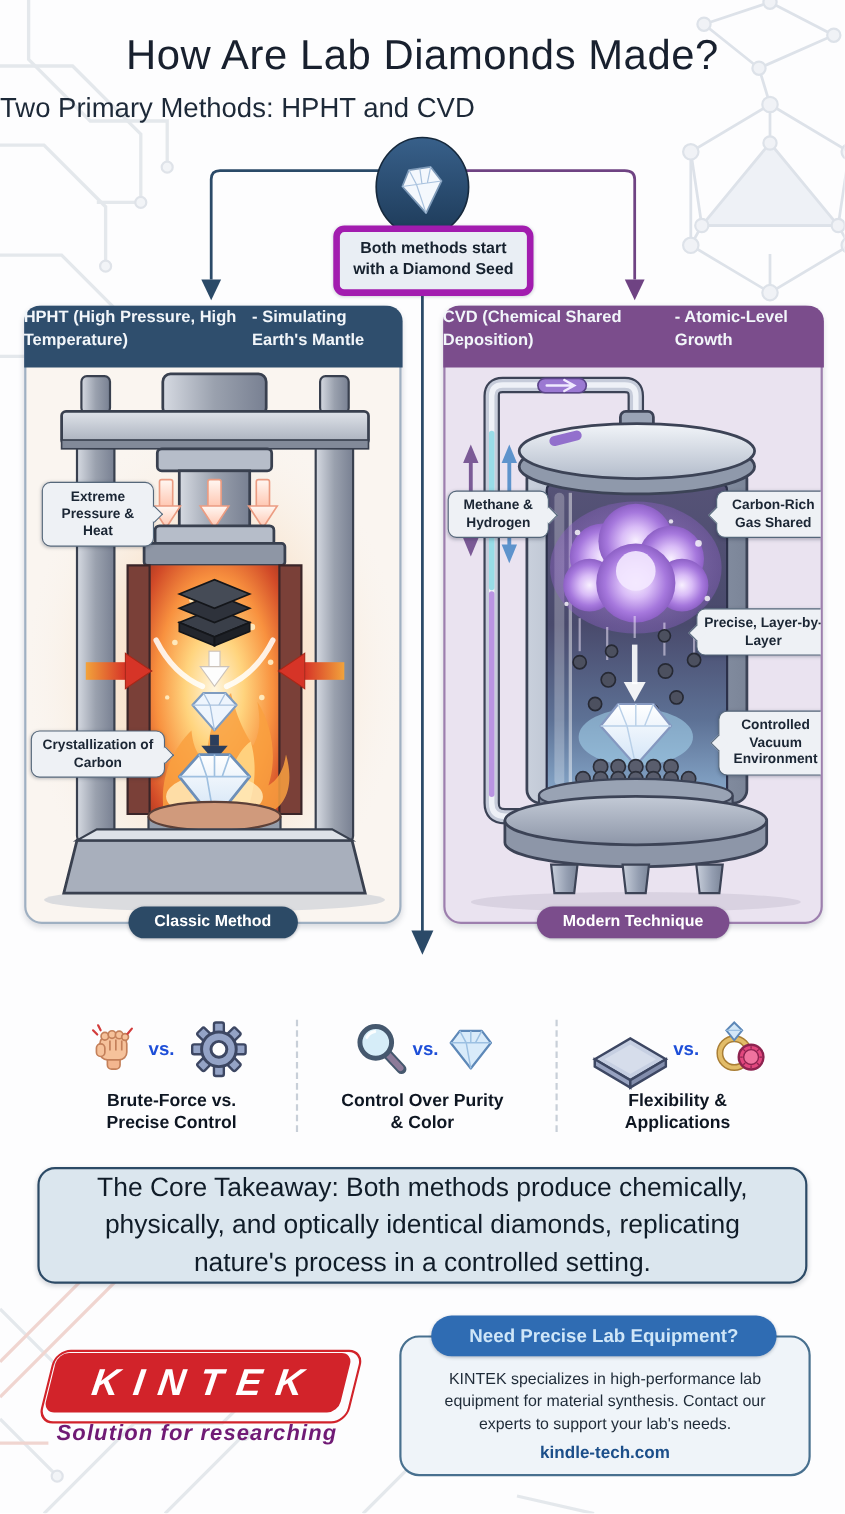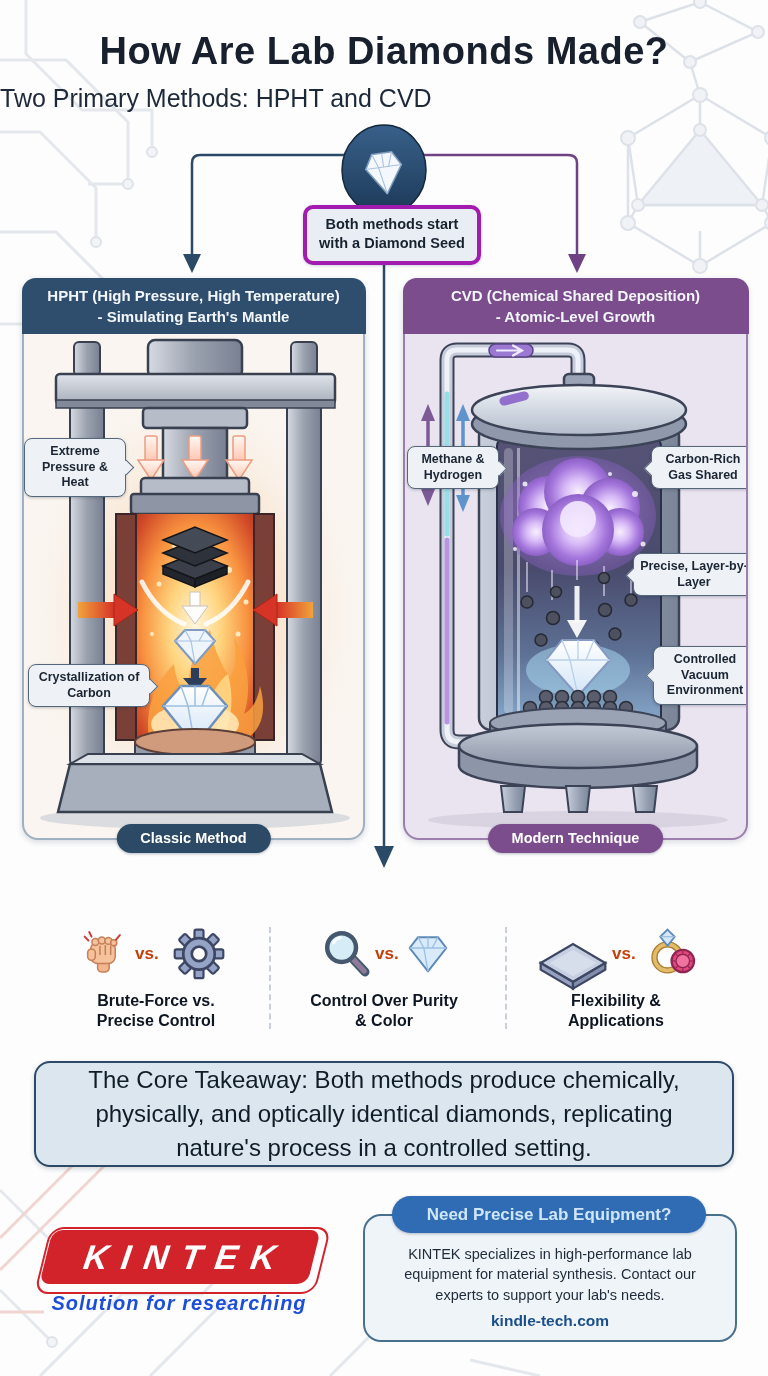--- a/index.html
+++ b/index.html
@@ -3,38 +3,38 @@
 <meta charset="utf-8">
 <style>
   html,body{margin:0;padding:0;background:#ffffff;}
   #canvas{position:relative;width:768px;height:1376px;overflow:hidden;
     background:#fdfdfe;font-family:"Liberation Sans",sans-serif;}
   svg{display:block;}
   .abs{position:absolute;}
 
   
   .title{position:absolute;left:0;top:30px;width:768px;text-align:center;margin:0;
-    font-size:38px;font-weight:700;color:#18202e;letter-spacing:.5px;}
+    font-size:38px;font-weight:400;color:#18202e;letter-spacing:.5px;}
   .subtitle{position:absolute;left:0;top:84px;width:768px;text-align:left;
     font-size:25px;font-weight:400;color:#1d2938;}
 
   
   .seed-callout{position:absolute;left:303px;top:205px;width:162px;min-height:40px;
-    background:#e9eef4;border:4px solid #a21caf;border-radius:10px;
+    background:#e9eef4;border:6px solid #a21caf;border-radius:10px;
     padding:6px 4px;text-align:center;font-size:14.5px;font-weight:700;color:#17222f;
     line-height:1.32;box-shadow:0 1px 3px rgba(20,40,60,.2);}
 
   
   .panel{position:absolute;top:278px;height:562px;border-radius:16px;box-sizing:border-box;
     box-shadow:0 2px 6px rgba(40,50,70,.18);}
   .panel.hpht{left:22px;width:343px;border:2.5px solid #9fb0c2;background:#faf5f0;}
   .panel.cvd{left:403px;width:345px;border:2.5px solid #9d7fae;background:#eae3f0;}
   .panel-header{position:absolute;left:-2.5px;top:-2.5px;right:-2.5px;height:56px;
     border-radius:14px 14px 0 0;color:#f2f6fa;font-weight:700;font-size:15px;line-height:1.4;
-    display:flex;flex-direction:column;justify-content:center;text-align:center;}
+    display:flex;flex-direction:row;justify-content:center;text-align:left;}
   .panel.hpht .panel-header{background:#2f4e6d;}
   .panel.cvd .panel-header{background:#7b4d8c;}
   .panel-body{position:absolute;left:0;top:54px;right:0;bottom:0;overflow:hidden;
     border-radius:0 0 14px 14px;}
   .badge{position:absolute;left:50%;bottom:-15px;transform:translateX(-50%);
     padding:6px 24px 7px;border-radius:18px;color:#fff;font-weight:700;font-size:14.5px;
     white-space:nowrap;box-shadow:0 1px 3px rgba(20,30,50,.3);}
   .badge.navy{background:#2c4a66;}
   .badge.purple{background:#7b4d8c;}
 
@@ -45,21 +45,21 @@
   .callout::before{content:"";position:absolute;width:10px;height:10px;background:#eef1f5;
     transform:rotate(45deg);top:calc(50% - 5px);}
   .callout.tail-r::before{right:-6.5px;border-right:1.6px solid #55677a;border-top:1.6px solid #55677a;}
   .callout.tail-l::before{left:-6.5px;border-left:1.6px solid #55677a;border-bottom:1.6px solid #55677a;}
 
   
   .key-pill{position:absolute;left:50%;top:876px;transform:translateX(-50%);
     background:#274059;color:#f4f7fa;font-size:17.5px;font-weight:700;
     padding:9px 27px 10px;border-radius:20px;white-space:nowrap;
     box-shadow:0 2px 4px rgba(15,25,40,.3);}
-  .vs{position:absolute;font-size:17px;font-weight:800;color:#c2410c;}
+  .vs{position:absolute;font-size:17px;font-weight:800;color:#1d4ed8;}
   .cmp-icon{position:absolute;}
   .cmp-label{position:absolute;text-align:center;font-size:16px;font-weight:700;
     line-height:1.28;color:#0e1622;}
   .vdiv{position:absolute;top:927px;height:102px;width:0;border-left:2px dashed #c8cfd8;}
 
   
   .takeaway{position:absolute;left:34px;top:1061px;width:700px;height:106px;box-sizing:border-box;
     background:#dbe6ee;border:2.5px solid #2c4a66;border-radius:16px;
     display:flex;align-items:center;justify-content:center;box-shadow:0 2px 5px rgba(30,45,65,.2);}
   .takeaway span{display:block;padding:0 42px;text-align:center;
@@ -77,21 +77,21 @@
 
   .logo-wrap{position:absolute;left:46px;top:1230px;width:268px;height:54px;
     transform:skewX(-14deg);}
   .logo-outline{position:absolute;left:-3px;top:-3px;right:-10px;bottom:-10px;
     border:2.5px solid #d2232a;border-radius:14px;}
   .logo-block{position:absolute;inset:0;background:#d2232a;border-radius:10px;
     display:flex;align-items:center;justify-content:center;}
   .logo-block span{transform:skewX(6deg);color:#ffffff;font-weight:800;font-style:italic;
     font-size:34px;letter-spacing:13px;padding-left:13px;}
   .tagline{position:absolute;left:26px;top:1292px;width:306px;text-align:center;
-    color:#1d4ed8;font-weight:700;font-style:italic;font-size:20px;letter-spacing:1px;}
+    color:#701a75;font-weight:700;font-style:italic;font-size:20px;letter-spacing:1px;}
 </style>
 </head>
 <body>
 
 <div id="canvas">
 
   <svg class="abs" width="768" height="1376" style="left:0;top:0;">
     <g stroke="#e4e8ec" stroke-width="3" fill="none">
       <path d="M0 60 H66 L128 122 V184 H88"></path>
       <path d="M0 132 H40 L96 188 V242"></path>
@@ -277,21 +277,21 @@
         <path d="M111 408 v12 a60 13 0 0 0 120 0 v-12" fill="#959daa" stroke="#39404f" stroke-width="2"></path>
         <ellipse cx="171" cy="408" rx="60" ry="13" fill="#d09a7c" stroke="#5c4038" stroke-width="2"></ellipse>
         <ellipse cx="171" cy="484" rx="155" ry="11" fill="#c7cbd4" opacity=".6"></ellipse>
         <path d="M34 478 L46 430 H296 L308 478 Z" fill="#a8afbc" stroke="#39404f" stroke-width="2.5"></path>
         <polygon points="46,430 64,420 278,420 296,430" fill="#dde1e8" stroke="#39404f" stroke-width="2"></polygon>
         <rect x="54" y="268" width="36" height="16" fill="url(#redArr)"></rect>
         <polygon points="90,260 90,292 114,276" fill="#d63427" stroke="#a82718" stroke-width="1"></polygon>
         <rect x="253" y="268" width="36" height="16" fill="url(#redArrR)"></rect>
         <polygon points="253,260 253,292 229,276" fill="#d63427" stroke="#a82718" stroke-width="1"></polygon>
       </svg>
-      <div class="callout tail-r" style="left:0;top:104px;width:92px;">
+      <div class="callout tail-r" style="left:14px;top:104px;width:92px;">
         <span>Extreme Pressure &amp; Heat</span></div>
       <div class="callout tail-r" style="left:4px;top:330px;width:112px;">
         <span>Crystallization of Carbon</span></div>
     </div>
     <div class="badge navy">Classic Method</div>
   </section>
 
   <section class="panel cvd">
     <div class="panel-header">
       <div>CVD (Chemical Shared Deposition)</div>

